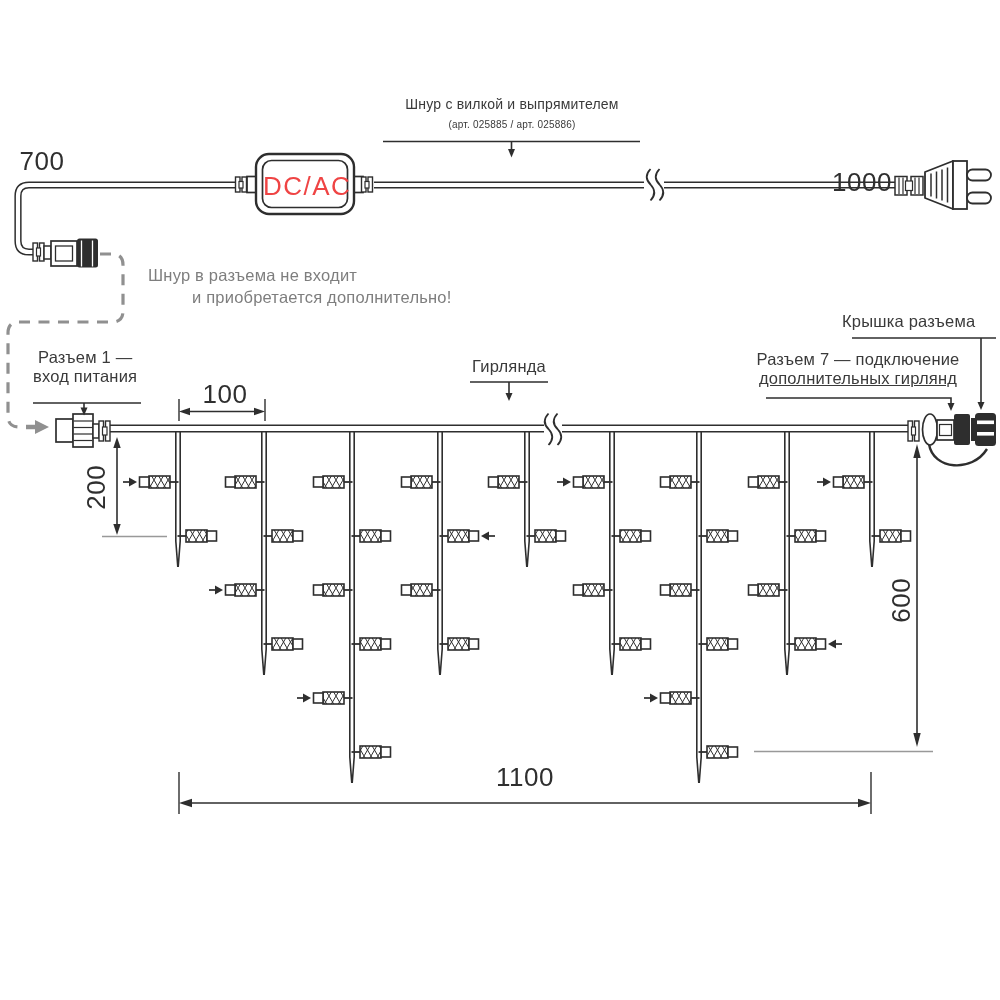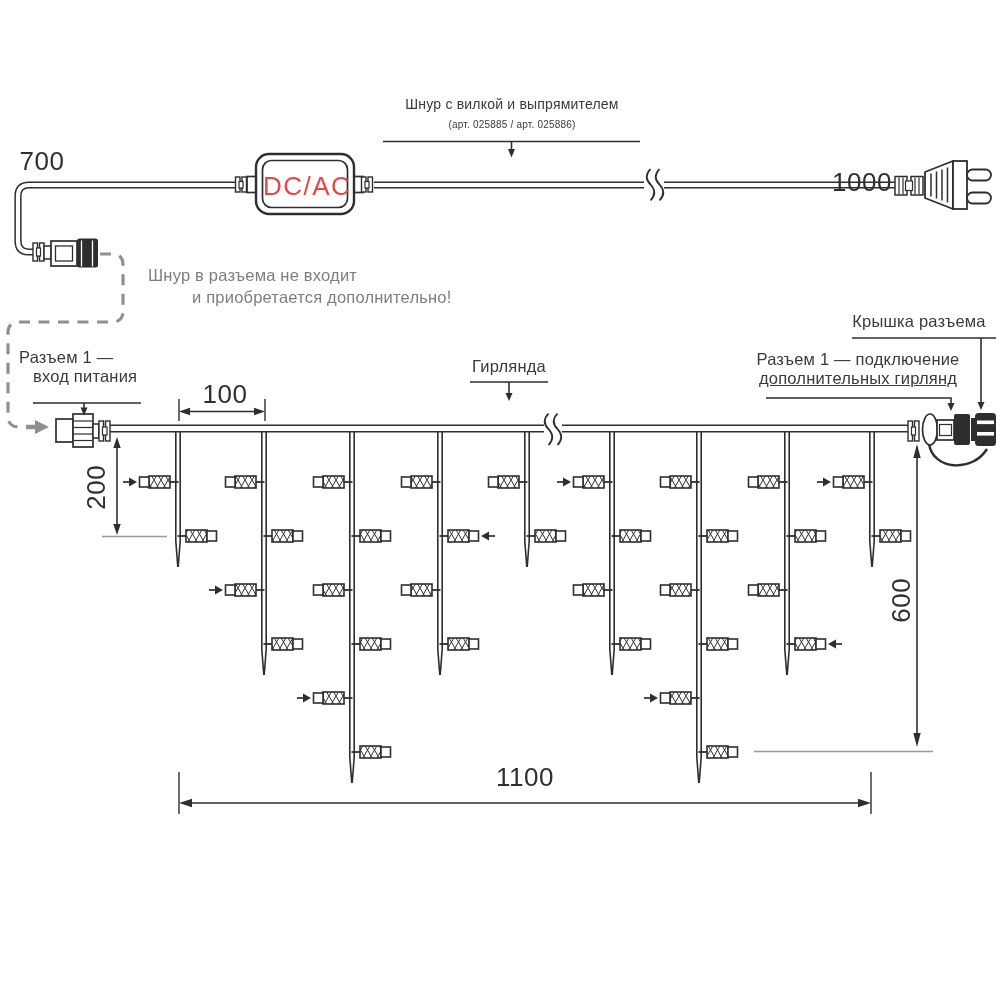--- a/index.html
+++ b/index.html
@@ -1,20 +1,20 @@
 <!DOCTYPE html>
 <html><head>
 <meta charset="utf-8">
 <style>
   html,body{margin:0;padding:0;background:#ffffff;}
   body{width:1000px;height:1000px;position:relative;font-family:"Liberation Sans",sans-serif;color:#3a3a3a;overflow:hidden;}
   svg{position:absolute;left:0;top:0;}
   .lbl{position:absolute;white-space:nowrap;line-height:1.18;}
   .c{text-align:center;}
-  .r{text-align:center;}
+  .r{text-align:left;}
   .t18{font-size:14px;letter-spacing:.2px;}
   .t12{font-size:10px;letter-spacing:.2px;}
   .t17{font-size:16.5px;letter-spacing:.2px;}
   .dim{font-size:26px;color:#2f2f2f;letter-spacing:.5px;}
   .rot{transform:rotate(-90deg);}
   .gray{color:#7e7e7e;font-weight:500;}
   .dcac{font-size:26px;letter-spacing:1.5px;color:#ef4444;}
 </style>
 </head>
 <body>
@@ -320,26 +320,26 @@
 
 <div class="lbl t18 c" style="left:330px;top:96px;width:364px;">Шнур с вилкой и выпрямителем</div>
 <div class="lbl t12 c" style="left:330px;top:119px;width:364px;">(арт. 025885 / арт. 025886)</div>
 
 <div class="lbl dim c" style="left:14px;top:146px;width:56px;">700</div>
 <div class="lbl dim c" style="left:827px;top:144px;width:70px;margin-top:23px;">1000</div>
 
 <div class="lbl t17 gray" style="left:148px;top:266px;">Шнур в разъема не входит</div>
 <div class="lbl t17 gray" style="left:148px;top:288px;margin-left:44px;">и приобретается дополнительно!</div>
 
-<div class="lbl t17" style="left:19px;top:348px;">Разъем 1 —</div>
+<div class="lbl t17" style="left:38px;top:348px;">Разъем 1 —</div>
 <div class="lbl t17" style="left:33px;top:367px;">вход питания</div>
 
 <div class="lbl t17 c" style="left:454px;top:357px;width:110px;">Гирлянда</div>
 
-<div class="lbl t17 c" style="left:745px;top:350px;width:226px;">Разъем 1 — подключение</div>
+<div class="lbl t17 c" style="left:745px;top:350px;width:226px;">Разъем 7 — подключение</div>
 <div class="lbl t17 c" style="left:745px;top:369px;width:226px;text-decoration:underline;">дополнительных гирлянд</div>
 
 <div class="lbl t17 r" style="left:842px;top:312px;width:154px;">Крышка разъема</div>
 
 <div class="lbl dim c" style="left:199px;top:379px;width:52px;">100</div>
 <div class="lbl dim c rot" style="left:36px;top:472px;width:120px;">200</div>
 <div class="lbl dim c rot" style="left:841px;top:585px;width:120px;">600</div>
 <div class="lbl dim c" style="left:473px;top:762px;width:104px;">1100</div>
 
 <div class="lbl dcac c" style="left:263px;top:171px;width:85px;">DC/AC</div>

